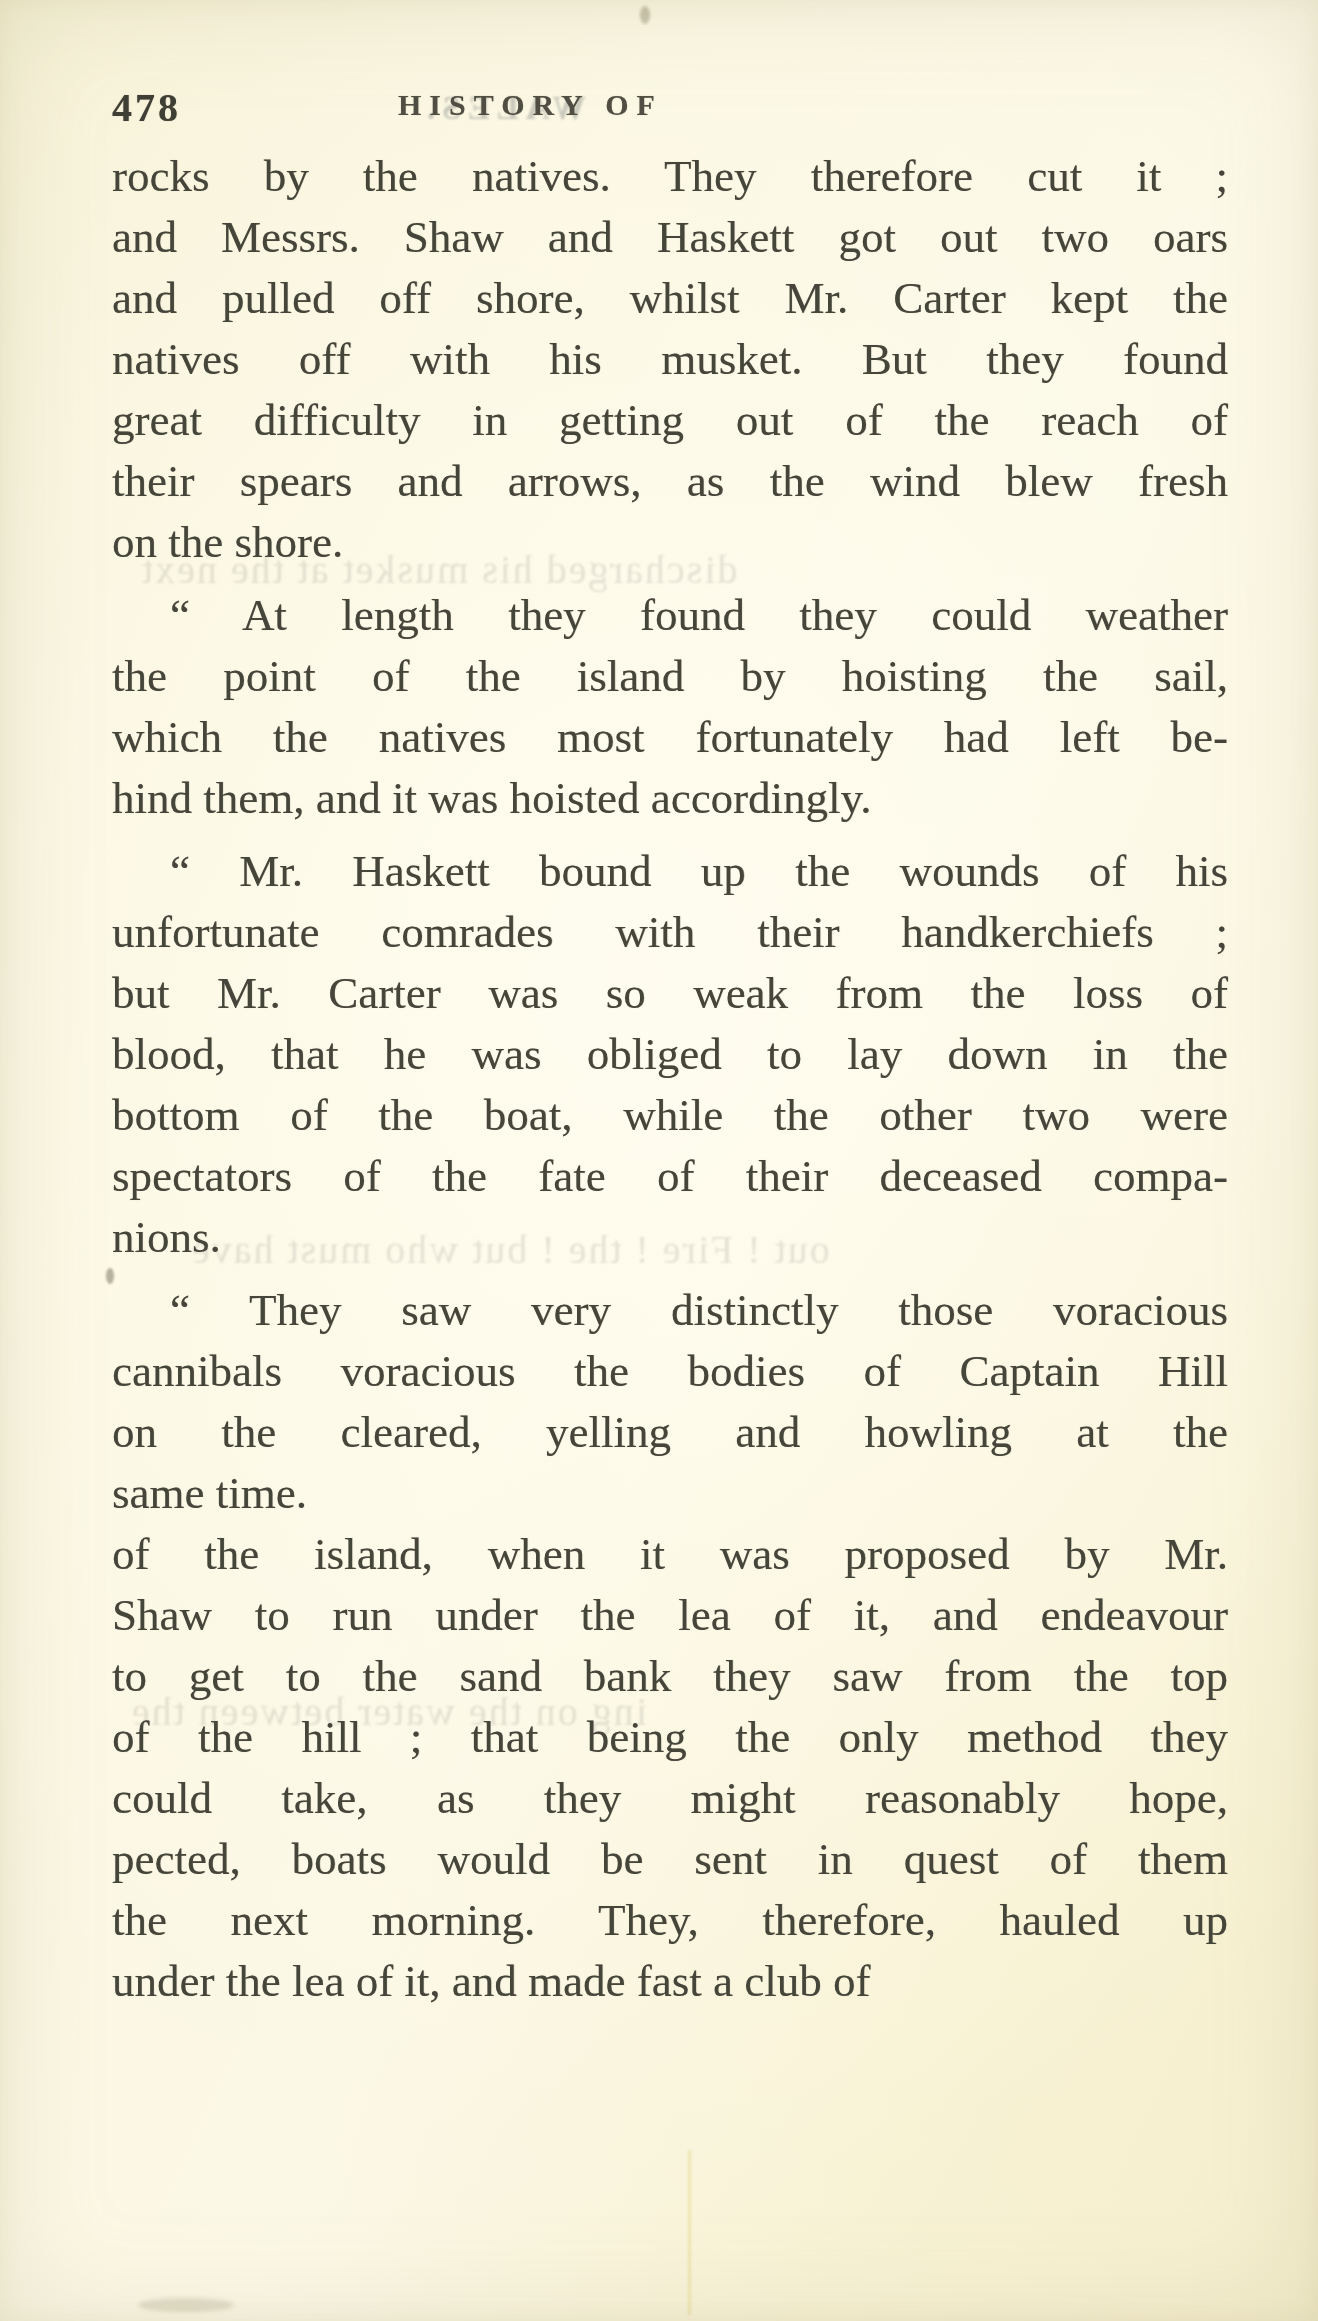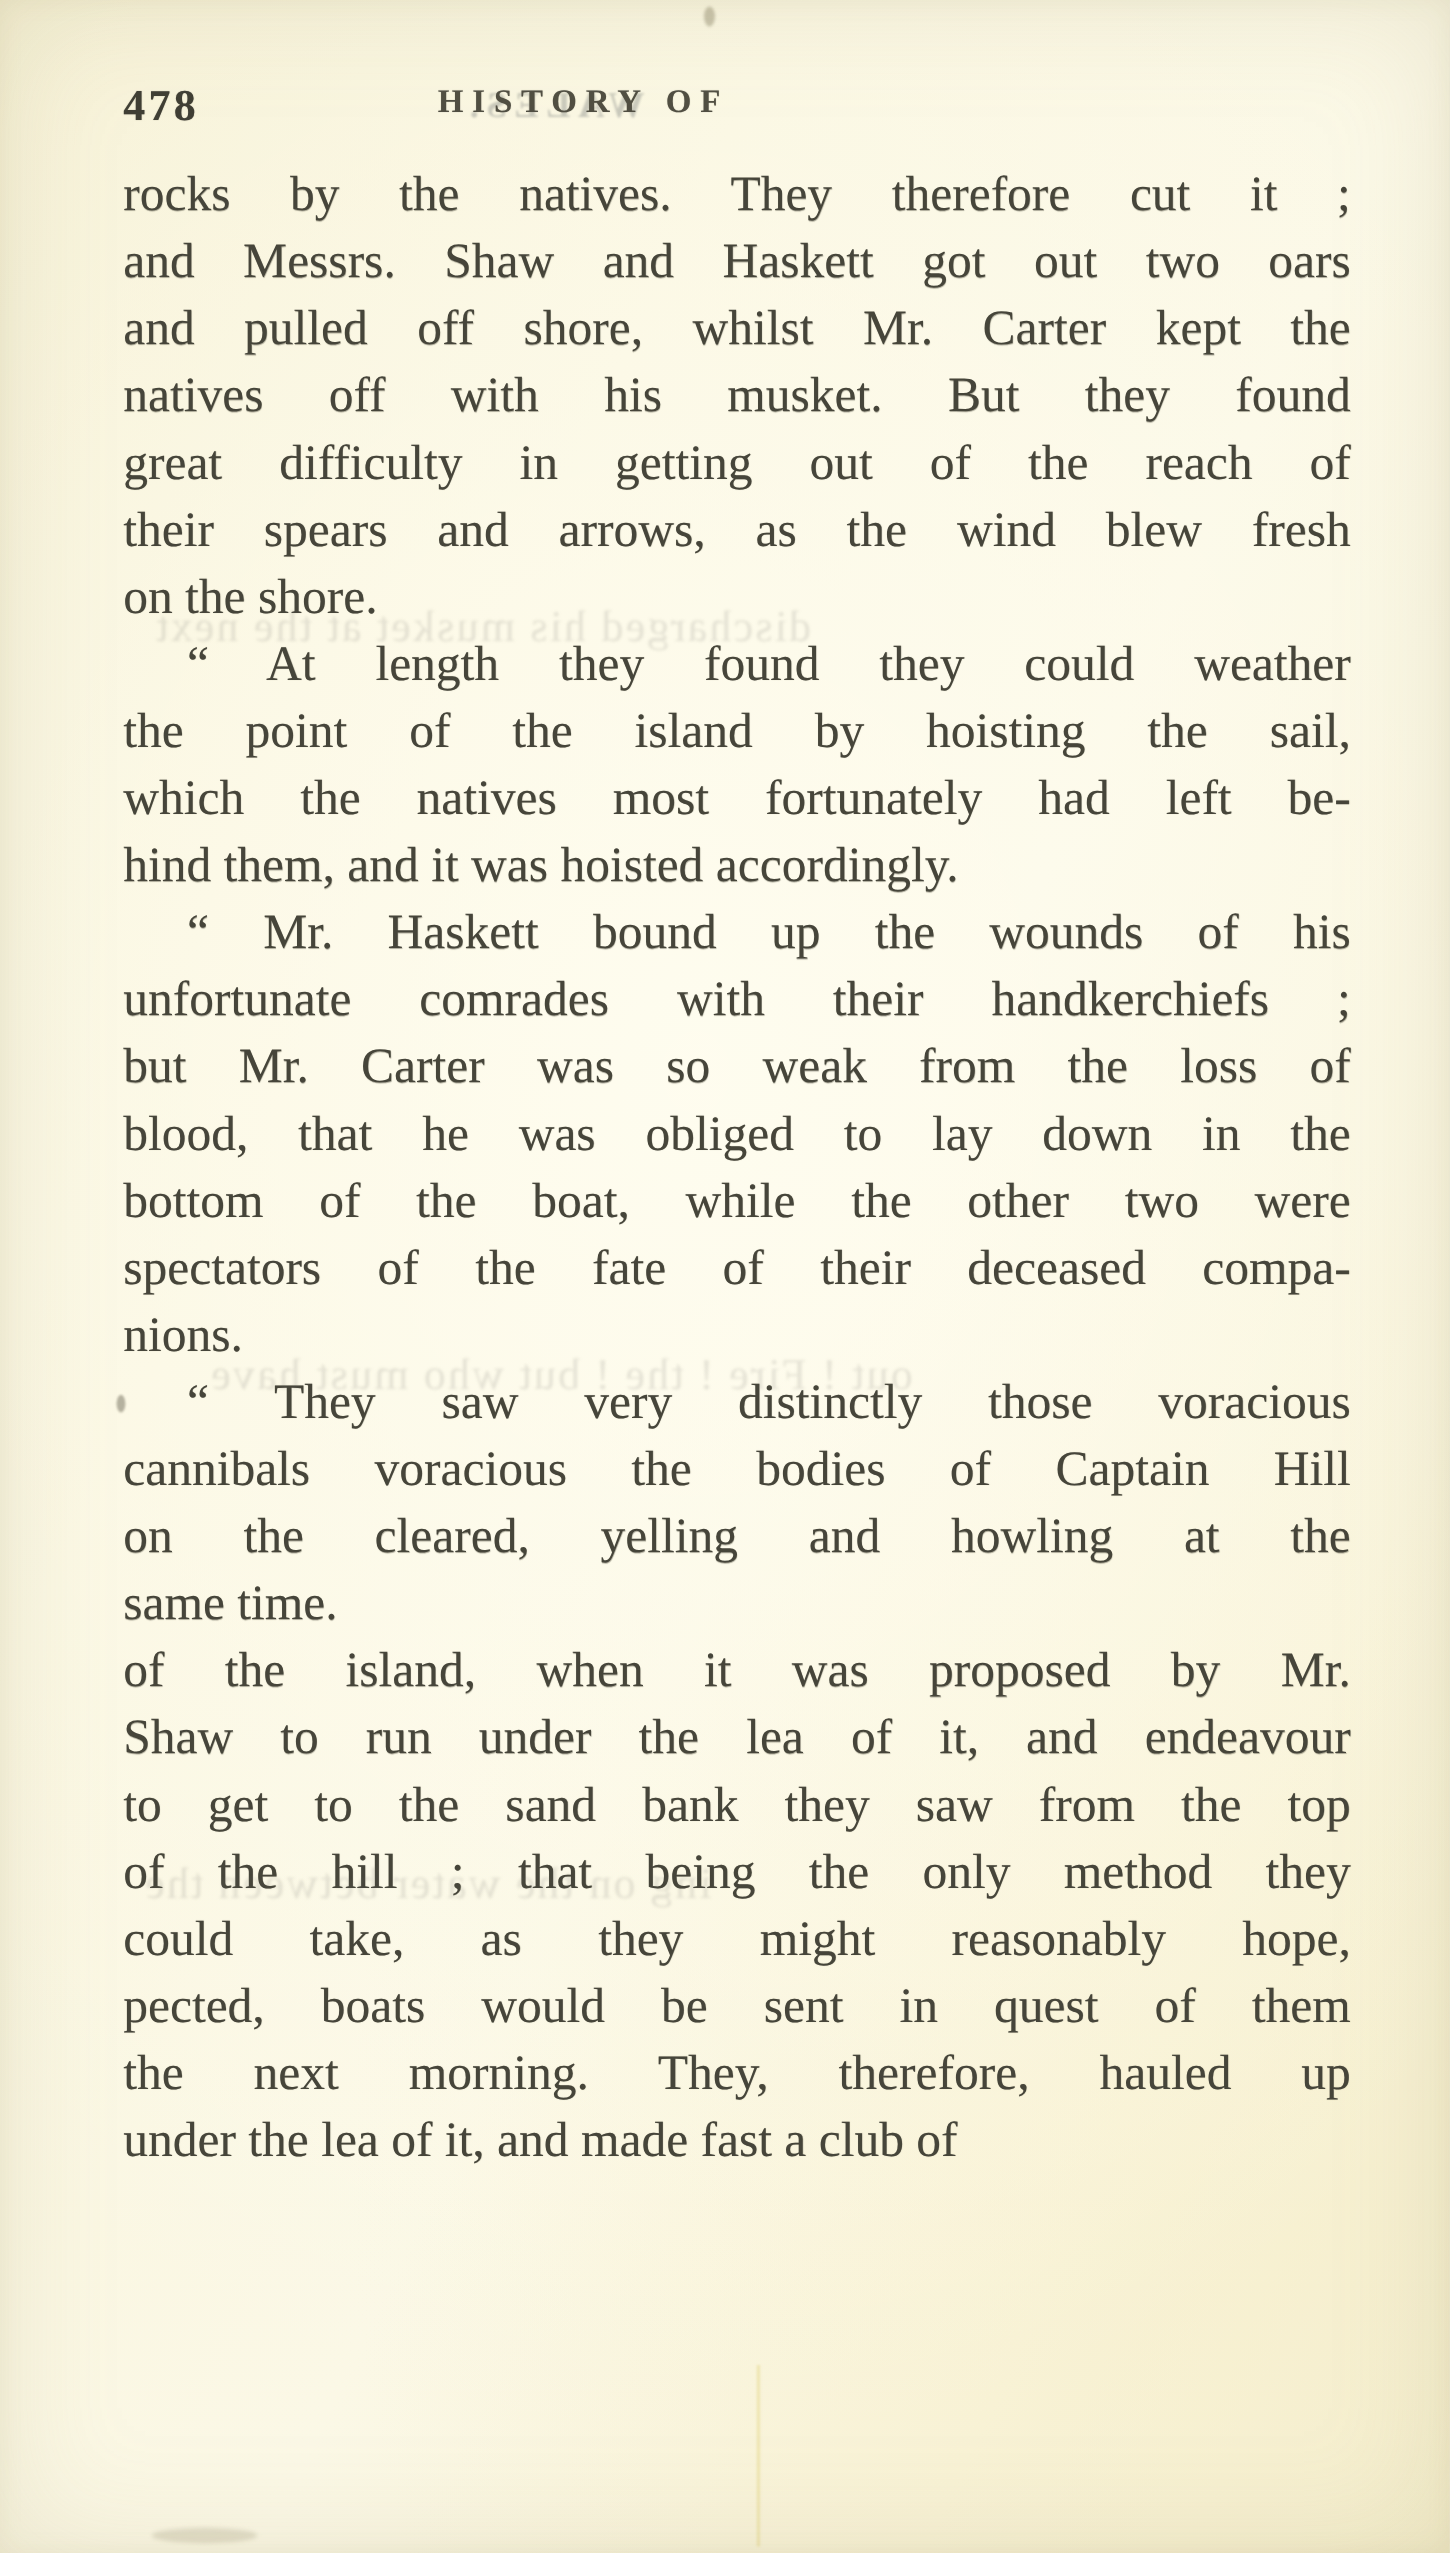--- a/index.html
+++ b/index.html
@@ -12,39 +12,39 @@
       radial-gradient(ellipse 130% 90% at 48% 42%, rgba(255,253,240,0.9) 0%, rgba(250,245,220,0.0) 60%),
       radial-gradient(ellipse 80% 60% at 80% 85%, rgba(248,240,205,0.5) 0%, rgba(248,240,205,0) 70%),
       linear-gradient(115deg,#f6f1d6 0%, #faf6e0 30%, #fbf8e6 55%, #f8f3d9 80%, #f3edcd 100%);
     color:#45443a;
   }
   
   .page::after{
     content:"";position:absolute;inset:0;pointer-events:none;
     box-shadow:inset 0 0 110px rgba(160,148,100,0.18), inset 0 0 22px rgba(160,148,100,0.10);
   }
-  .header{position:absolute;left:0;top:72px;width:100%;height:54px;}
+  .header{position:absolute;left:0;top:84px;width:100%;height:54px;}
   .page-number{
     position:absolute;left:112px;top:0;
     font-size:40px;font-weight:bold;letter-spacing:3px;color:#403f35;
     text-shadow:0 0 1px rgba(64,63,53,0.45);
   }
   .running-header{
     position:absolute;left:398px;top:4px;
     font-size:30px;font-weight:bold;letter-spacing:8px;color:#514f43;
     text-shadow:0 0 1px rgba(81,79,67,0.4);
   }
   .body-text{
     position:absolute;left:112px;top:146px;width:1116px;
     font-size:45px;line-height:61px;color:#46453a;
     text-shadow:0.3px 0.4px 0.7px rgba(80,78,62,0.45);
   }
   .line{text-align:justify;text-align-last:justify;}
   .line.last{text-align-last:left;}
-  .line.indent{text-indent:58px;}
+  .line.indent{text-indent:58px;margin-top:12px;}
   
   .ghost{
     position:absolute;white-space:nowrap;pointer-events:none;
     transform:scaleX(-1);filter:blur(1.3px);
     font-size:40px;color:rgba(98,100,92,0.16);letter-spacing:2px;
   }
   .ghost.header-ghost{
     font-size:33px;font-weight:bold;letter-spacing:7px;
     color:rgba(88,95,100,0.30);filter:blur(0.8px);
   }

